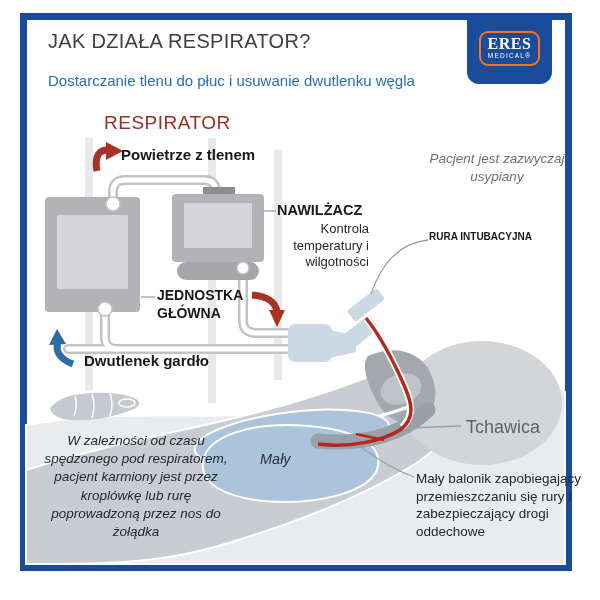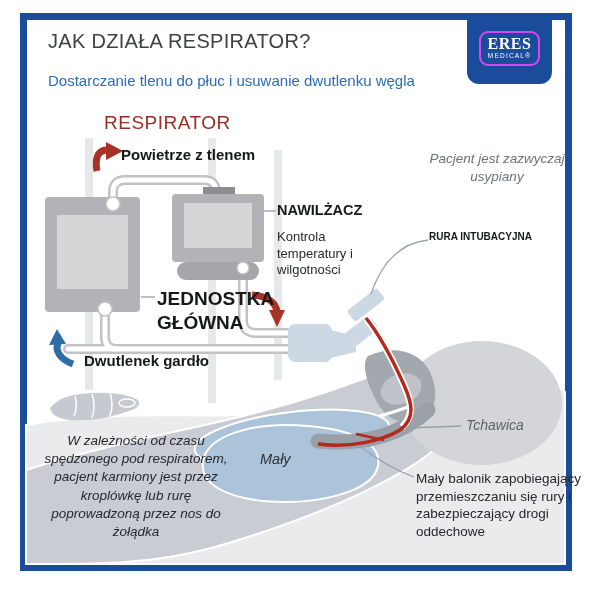--- a/index.html
+++ b/index.html
@@ -19,46 +19,46 @@
   }
   .page-subtitle{
     left:48px;top:72px;font-size:15px;color:#2a6cb5;font-weight:400;
   }
   .logo-banner{
     position:absolute;left:467px;top:13px;width:85px;height:71px;
     background:#1b4b9b;border-radius:0 0 12px 12px;
     display:flex;align-items:center;justify-content:center;
   }
   .logo-box{
-    border:2px solid #d946ef;border-radius:9px;padding:3px 7px 4px 7px;text-align:center;
+    border:2px solid #f97316;border-radius:9px;padding:3px 7px 4px 7px;text-align:center;
   }
   .logo-main{
     font-family:"Liberation Serif", serif;font-weight:700;font-size:16px;color:#fff;letter-spacing:.5px;line-height:1;
   }
   .logo-sub{
     font-family:"Liberation Sans", sans-serif;font-size:6.5px;color:#fff;letter-spacing:1.2px;line-height:1.2;
   }
   .respirator-label{left:104px;top:112px;font-size:19px;color:#9c2d24;letter-spacing:.5px;}
   .bold-label{font-weight:700;font-size:15px;}
   .air-label{left:121px;top:146px;}
   .co2-label{left:84px;top:352px;}
   .callout-title{font-weight:700;font-size:14.5px;line-height:1.25;color:#17181a;}
-  .callout-desc{font-size:13px;line-height:1.28;color:#26282c;margin-top:10px;}
+  .callout-desc{font-size:13px;line-height:1.28;color:#26282c;margin-top:2px;text-align:right;}
   .humidifier-block{left:277px;top:201px;width:100px;}
   .mainunit-block{left:157px;top:287px;width:142px;}
-  .mainunit-block .callout-title{font-size:19px;width:112px;}
+  .mainunit-block .callout-title{font-size:14px;width:112px;}
   .mainunit-block .callout-desc{font-size:13.5px;width:140px;}
   .tube-block{left:429px;top:231px;width:130px;}
   .tube-block .callout-title{font-size:10px;}
   .tube-block .callout-desc{font-size:13.5px;width:122px;}
   .patient-note{
     left:418px;top:150px;width:140px;text-align:center;
     font-style:italic;font-size:13.5px;color:#6d7075;line-height:1.3;margin-left:9px;
   }
-  .trachea-label{left:466px;top:417px;font-style:italic;font-size:14px;color:#5f646b;}
+  .trachea-label{left:466px;top:417px;font-size:18px;color:#5f646b;}
   .lungs-label{left:260px;top:451px;font-style:italic;font-size:14.5px;color:#2c3138;}
   .balloon-note{left:416px;top:470px;width:174px;font-size:13.5px;line-height:1.3;color:#26282c;}
   .feeding-block{left:44px;top:430px;width:184px;text-align:center;font-style:italic;}
   .feeding-title{font-weight:700;font-size:15px;color:#17181a;}
   .feeding-desc{font-size:13.5px;line-height:1.35;color:#26282c;margin-top:2px;}
 </style>
 </head>
 <body>
 
 <div class="frame"></div>

